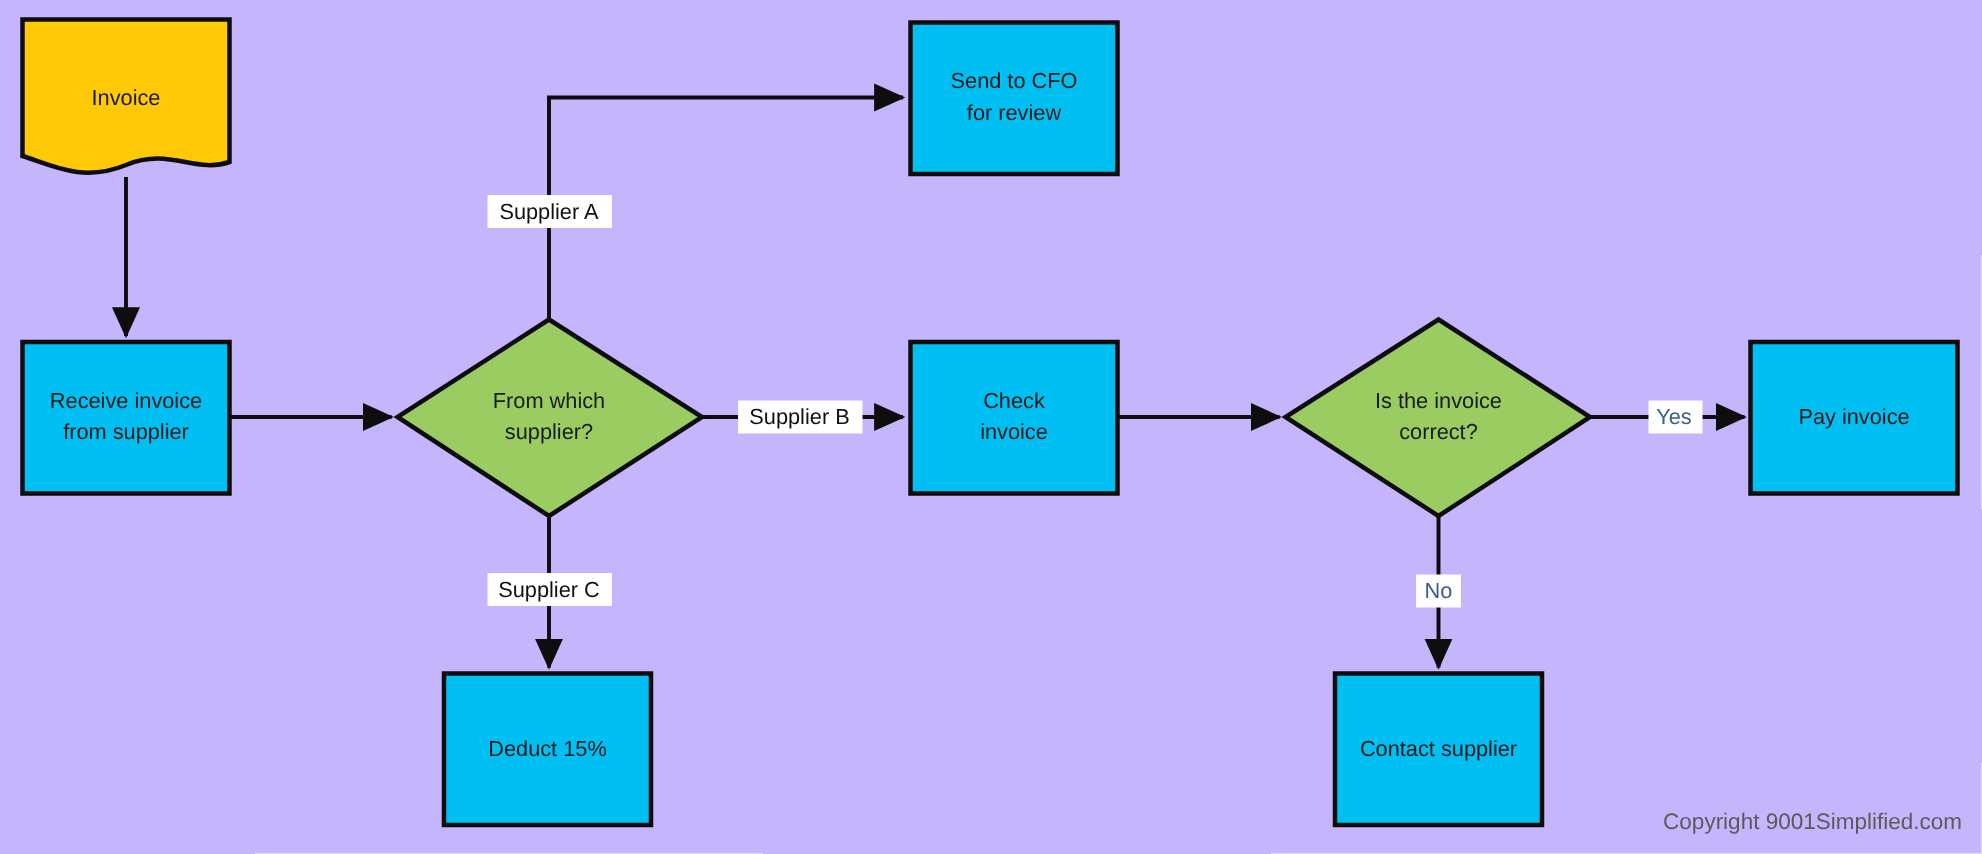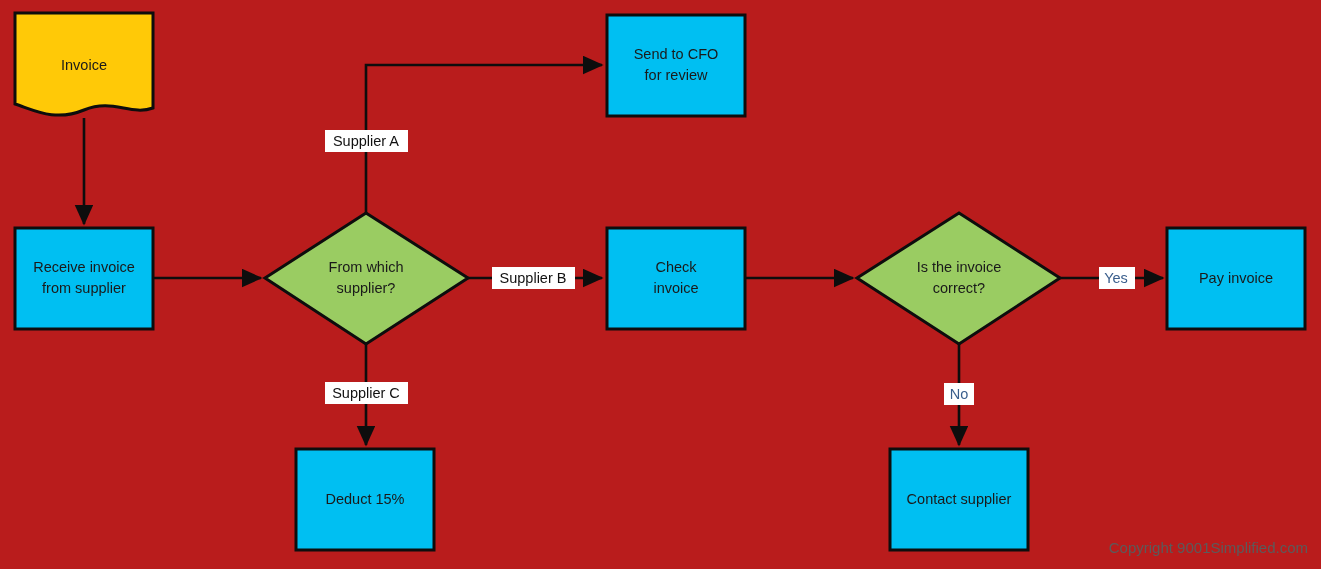--- a/index.html
+++ b/index.html
@@ -8,21 +8,21 @@
     padding: 0;
     background: #ffffff;
   }
   body {
     font-family: "Liberation Sans", sans-serif;
   }
   #canvas {
     position: relative;
     width: 1321px;
     height: 569px;
-    background: #b91c1c;
+    background: #c4b5fd;
     overflow: hidden;
   }
   #flow-svg {
     position: absolute;
     top: 0;
     left: 0;
     width: 1321px;
     height: 569px;
   }
   .node-text {

